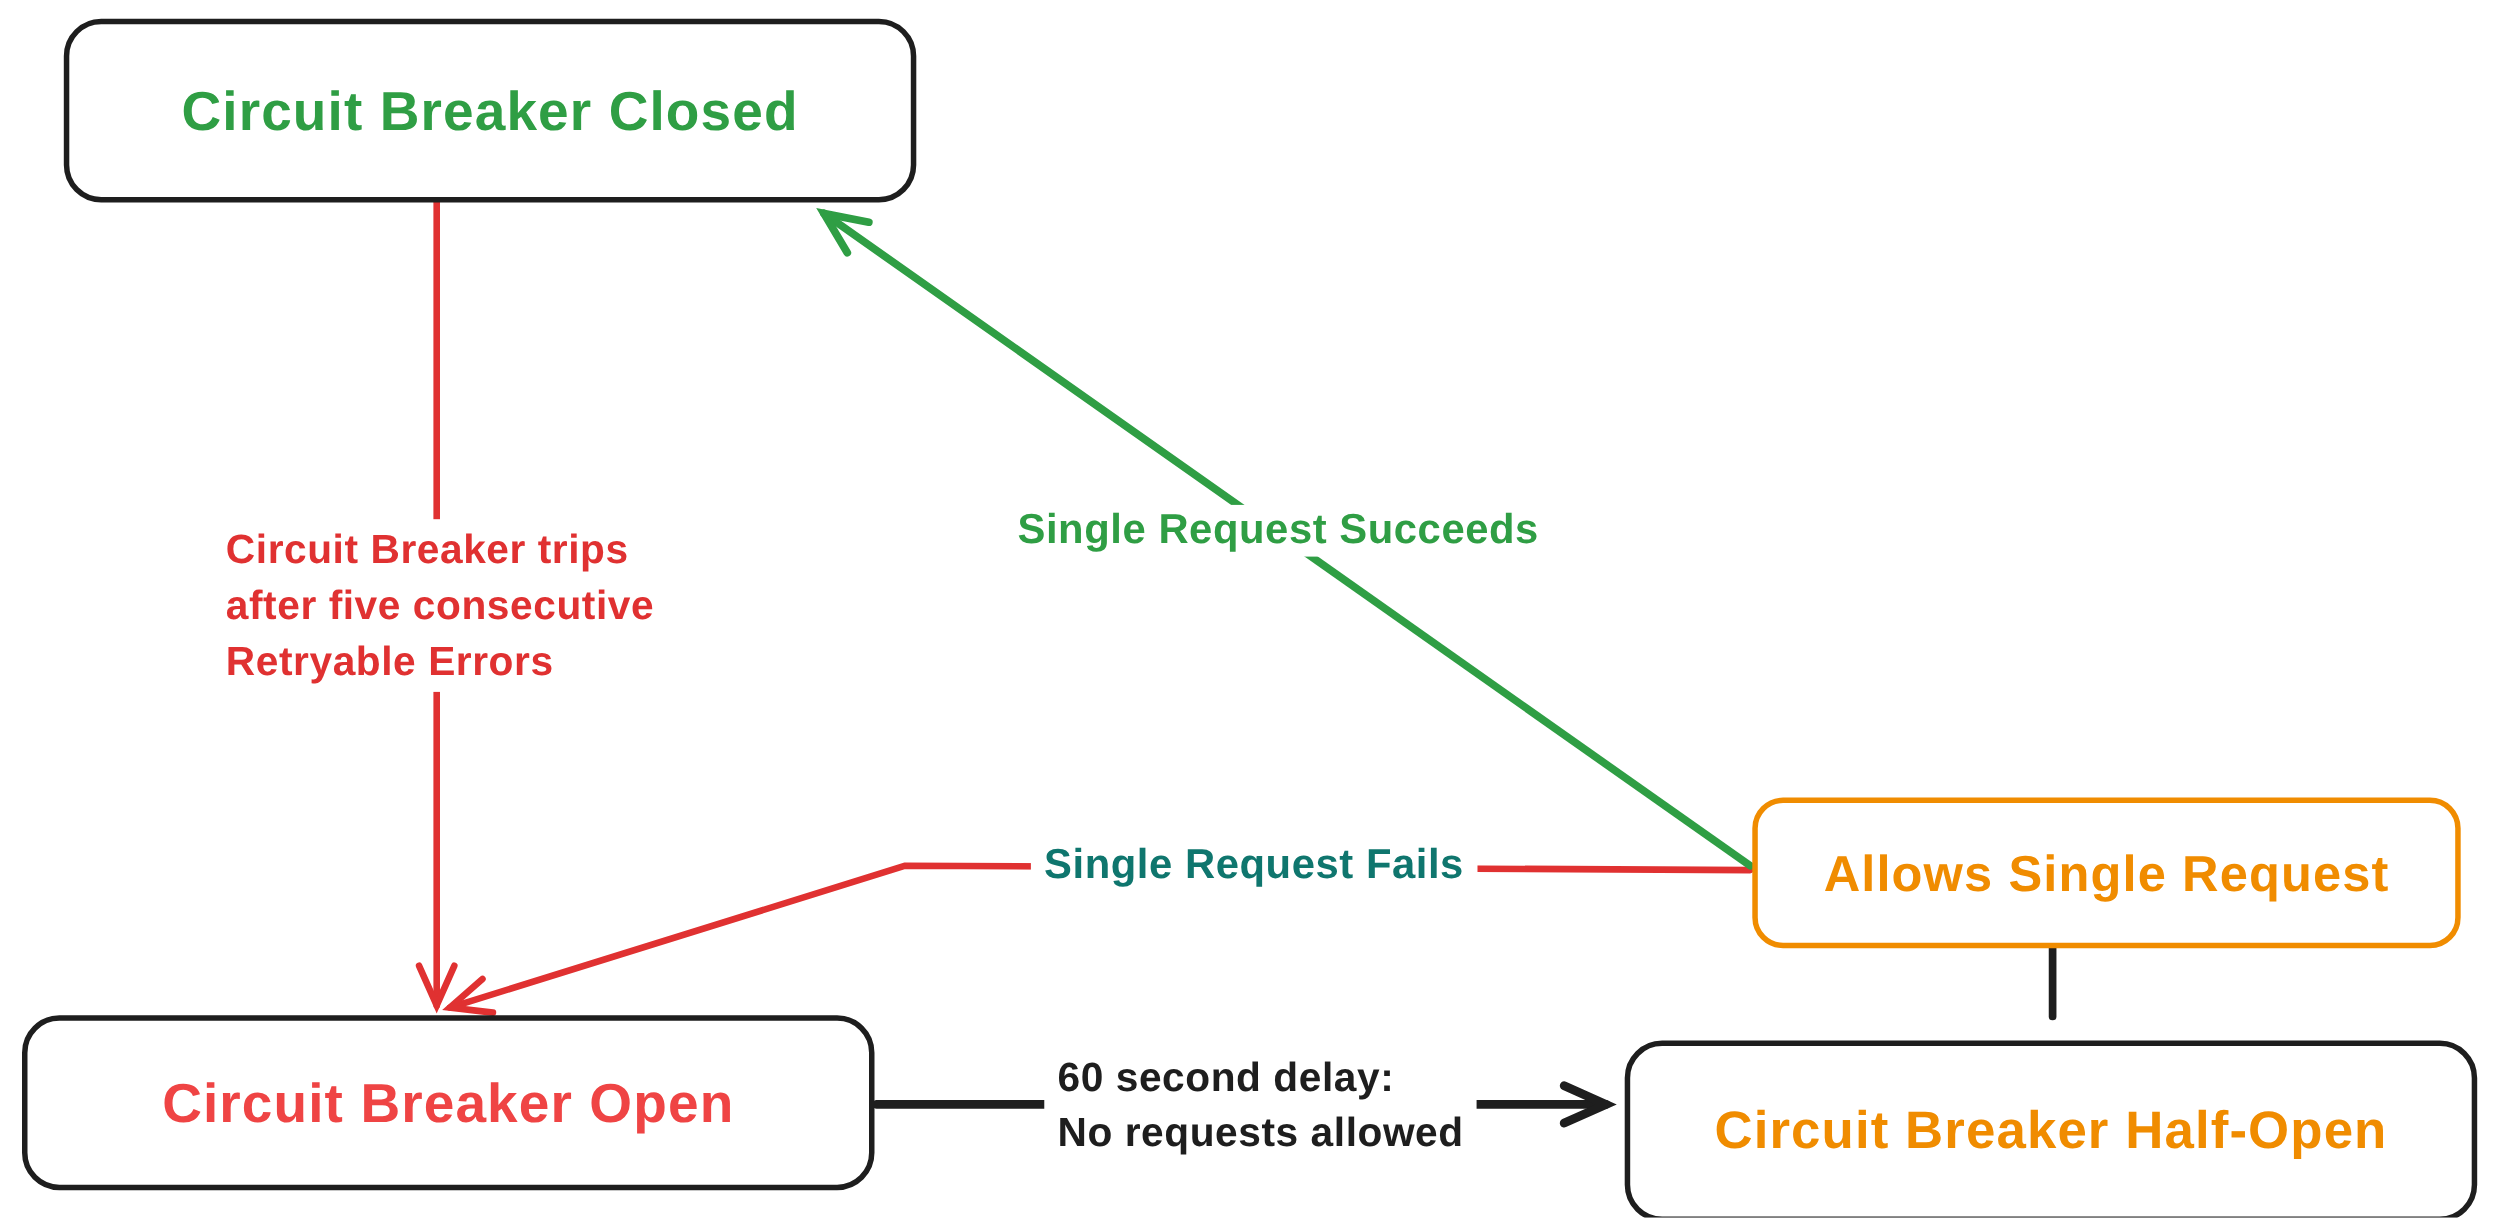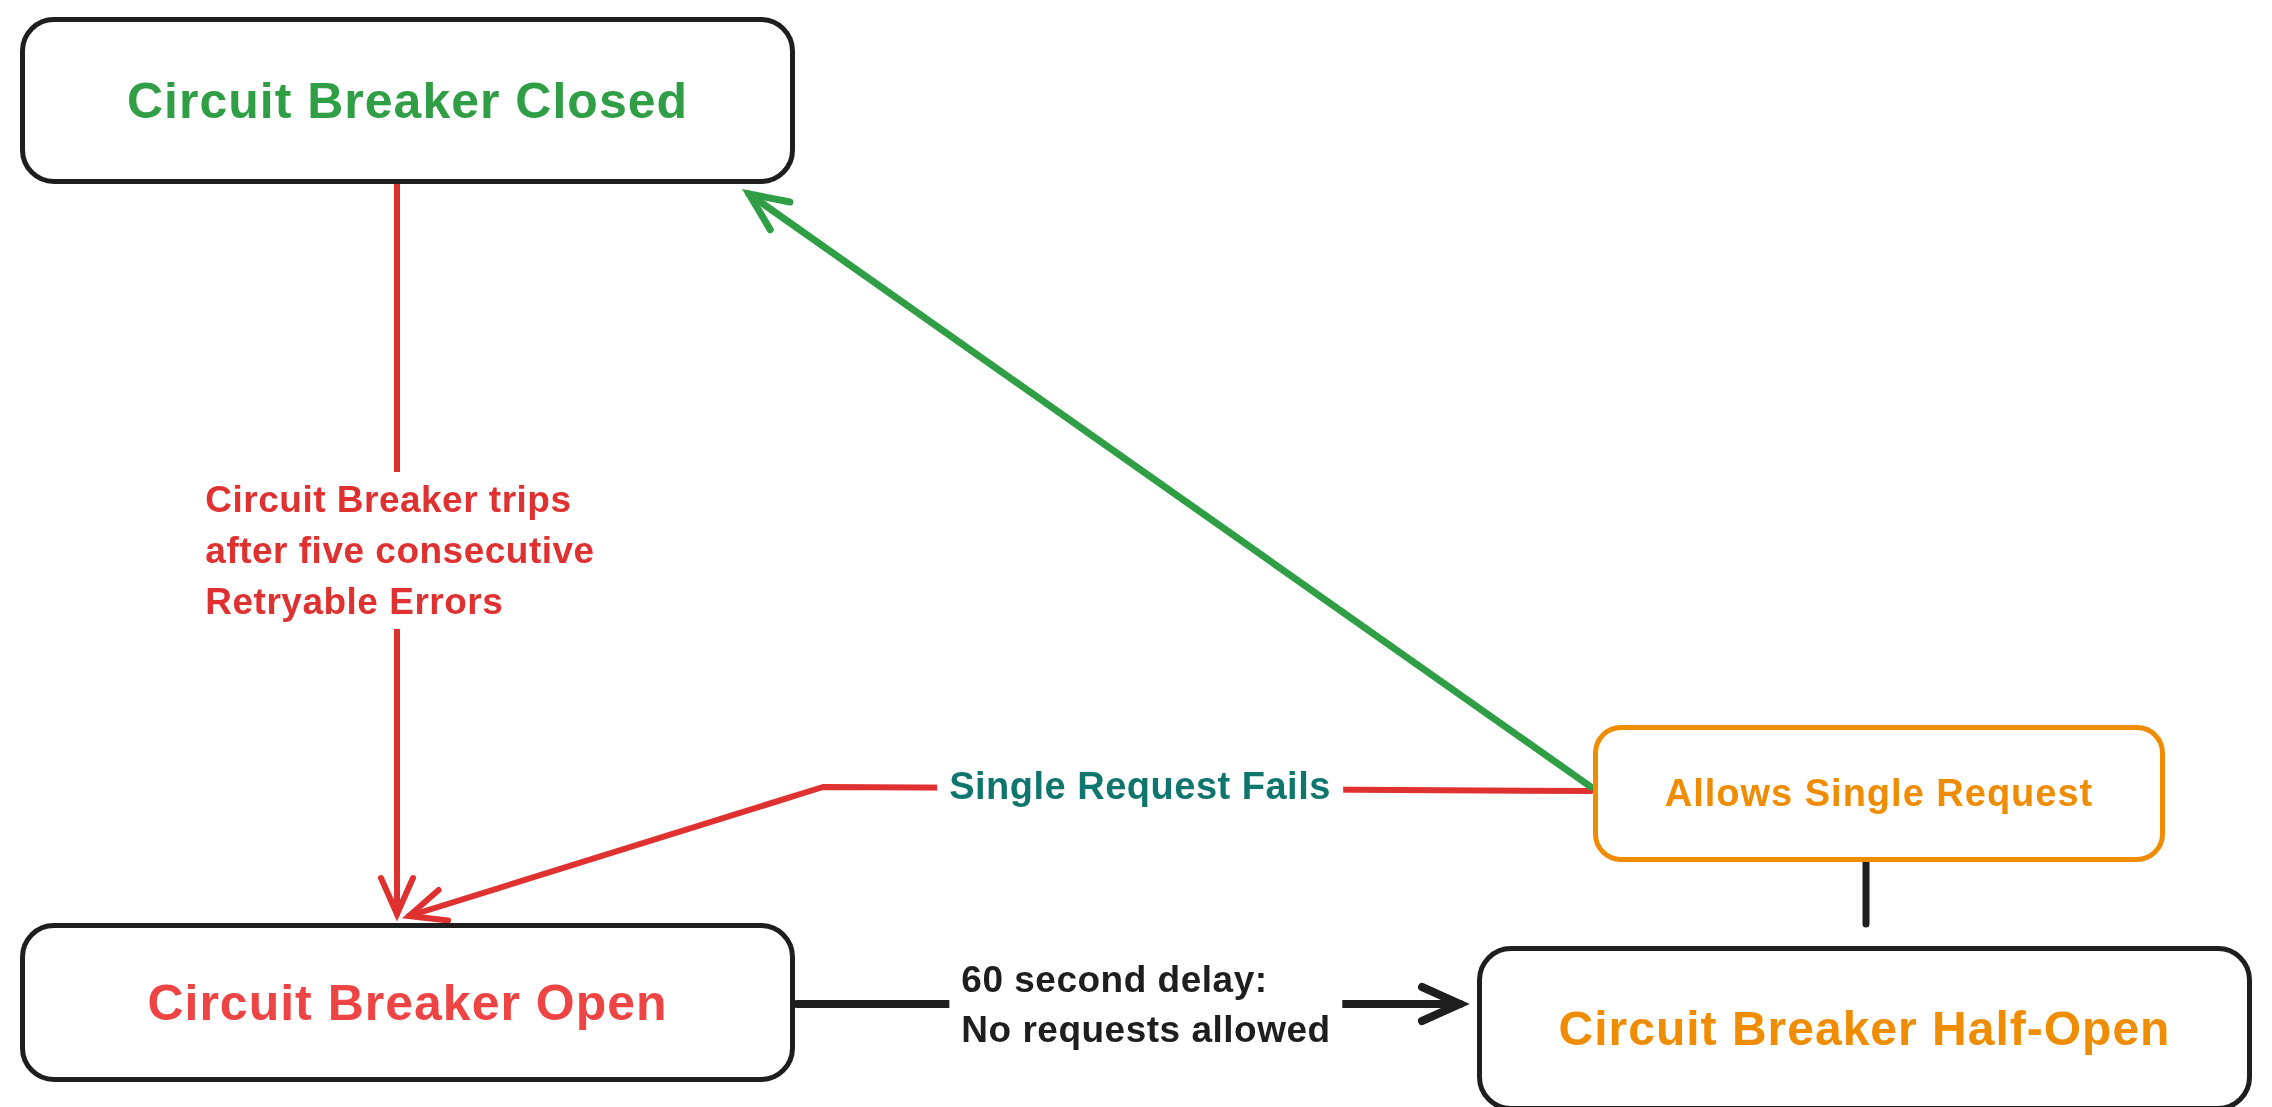--- a/index.html
+++ b/index.html
@@ -30,21 +30,21 @@
     display: flex;
     align-items: center;
     justify-content: center;
     font-weight: bold;
     letter-spacing: 1px;
     white-space: nowrap;
   }
   .box-closed   { left: 20px;   top: 17px;  width: 775px; height: 167px; font-size: 50px; }
   .box-open     { left: 20px;   top: 923px; width: 775px; height: 159px; font-size: 50px; }
   .box-halfopen { left: 1477px; top: 922px; width: 775px; height: 165px; font-size: 48px; }
-  .box-allows   { left: 1593px; top: 725px; width: 572px; height: 137px; font-size: 38px; border-radius: 28px; }
+  .box-allows   { left: 1593px; top: 725px; width: 644px; height: 137px; font-size: 46px; border-radius: 28px; }
   .edge-label {
     position: absolute;
     transform: translateX(-50%);
     background: #ffffff;
     text-align: left;
     font-weight: bold;
     letter-spacing: 0.5px;
     padding: 2px 12px;
     white-space: nowrap;
   }
@@ -76,21 +76,21 @@
 
     <path class="edge" d="M1591 791 L823 787 L409 916" stroke-width="6" marker-end="url(#arrow-red)" stroke="#e03131"></path>
 
     <path class="edge" d="M1591 787 L749 194" stroke-width="7" marker-end="url(#arrow-green)" stroke="#2f9e44"></path>
 
     <path class="edge" d="M797 1004 L1460 1004" stroke-width="8" marker-end="url(#arrow-black)" stroke="#1e1e1e"></path>
 
     <path class="edge" d="M1866 860 L1866 924" stroke-width="7" stroke="#1e1e1e"></path>
   </svg>
 
-  <div class="state-box box-closed" style="color: rgb(47, 158, 68); border-color: rgb(30, 30, 30);">
+  <div class="state-box box-closed" style="color: rgb(47, 158, 68); border-color: rgb(30, 30, 30); margin-left: 38px;">
     <span>Circuit Breaker Closed</span>
   </div>
 
   <div class="state-box box-open" style="color: #ef4444; border-color: rgb(30, 30, 30); justify-content: center;">
     <span>Circuit Breaker Open</span>
   </div>
 
   <div class="state-box box-halfopen" style="color: rgb(240, 140, 0); border-color: rgb(30, 30, 30); margin-top: 24px;">
     <span>Circuit Breaker Half-Open</span>
   </div>
@@ -98,20 +98,21 @@
   <div class="state-box box-allows" style="color: rgb(240, 140, 0); border-color: rgb(240, 140, 0);">
     <span>Allows Single Request</span>
   </div>
 
   <div class="edge-label label-trip" style="color: rgb(224, 49, 49);">
     <span>Circuit Breaker trips</span>
     <span>after five consecutive</span>
     <span>Retryable Errors</span>
   </div>
 
+  <div class="edge-label label-succeeds" style="color: rgb(47, 158, 68);">Single Request Succeeds</div>
 
   <div class="edge-label label-fails" style="color: #0f766e;">Single Request Fails</div>
 
   <div class="edge-label label-delay" style="color: rgb(30, 30, 30);">
     <span>60 second delay:</span>
     <span>No requests allowed</span>
   </div>
 
 </div>
 

